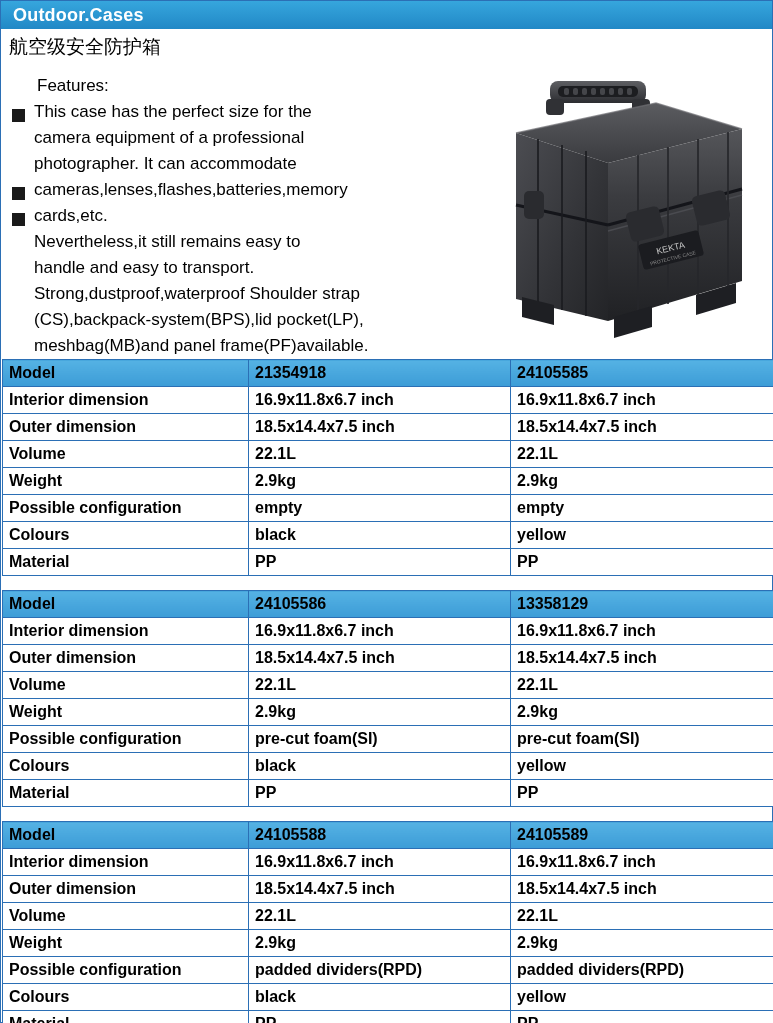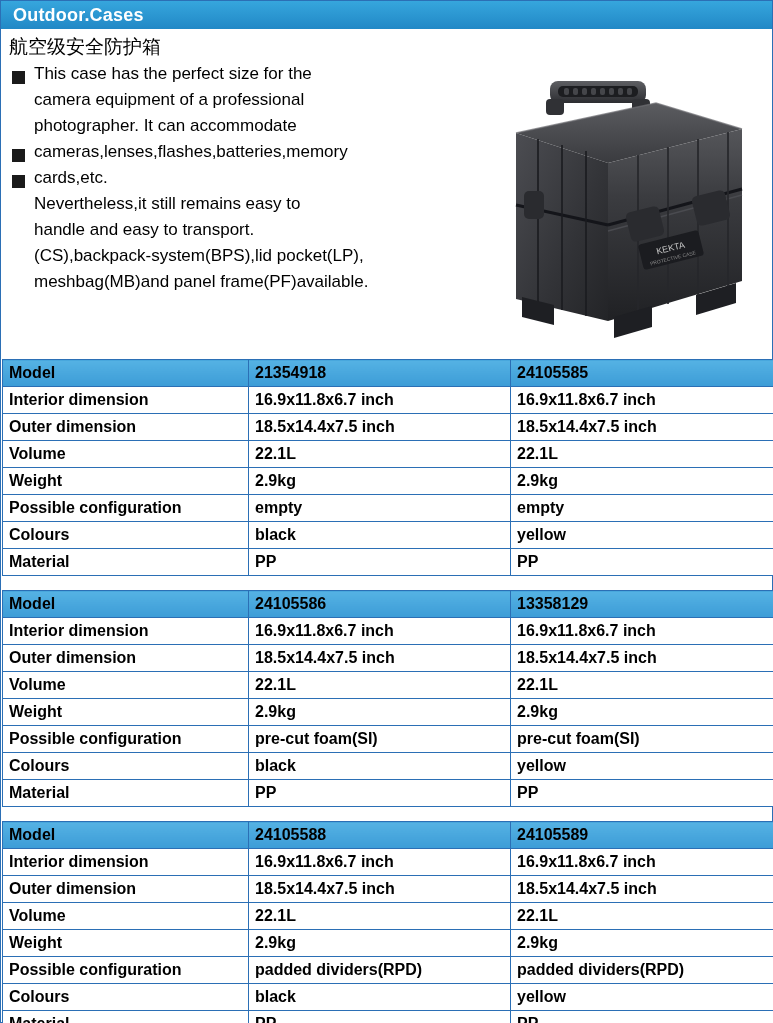--- a/index.html
+++ b/index.html
@@ -40,21 +40,21 @@
   
   .intro {
     position: relative;
     height: 330px;
     box-sizing: border-box;
     padding: 6px 8px 0 8px;
   }
   .cn-title {
     font-size: 19px;
     line-height: 24px;
-    margin-bottom: 2px;
+    margin-bottom: 14px;
     font-family: Liberation Serif, serif;
   }
   .features {
     width: 430px;
   }
   .features-label {
     font-size: 17px;
     line-height: 26px;
     padding-left: 28px;
   }
@@ -128,20 +128,21 @@
 <div class="page">
 
   <div class="title-bar">
     <span class="title">Outdoor.Cases</span>
   </div>
 
   <div class="intro">
     <div class="cn-title">航空级安全防护箱</div>
 
     <div class="features">
+      <div class="features-label">Features:</div>
 
       <div class="feat-row">
         <span class="bullet"></span>
         <span class="feat-text">This case has the perfect size for the</span>
       </div>
       <div class="feat-row">
         <span class="bullet empty"></span>
         <span class="feat-text">camera equipment of a professional</span>
       </div>
       <div class="feat-row">
@@ -156,20 +157,24 @@
         <span class="bullet"></span>
         <span class="feat-text">cards,etc.</span>
       </div>
       <div class="feat-row">
         <span class="bullet empty"></span>
         <span class="feat-text">Nevertheless,it still remains easy to</span>
       </div>
       <div class="feat-row">
         <span class="bullet empty"></span>
         <span class="feat-text">handle and easy to transport.</span>
+      </div>
+      <div class="feat-row">
+        <span class="bullet empty"></span>
+        <span class="feat-text">Strong,dustproof,waterproof Shoulder strap</span>
       </div>
       <div class="feat-row">
         <span class="bullet empty"></span>
         <span class="feat-text">(CS),backpack-system(BPS),lid pocket(LP),</span>
       </div>
       <div class="feat-row">
         <span class="bullet empty"></span>
         <span class="feat-text">meshbag(MB)and panel frame(PF)available.</span>
       </div>
     </div>

